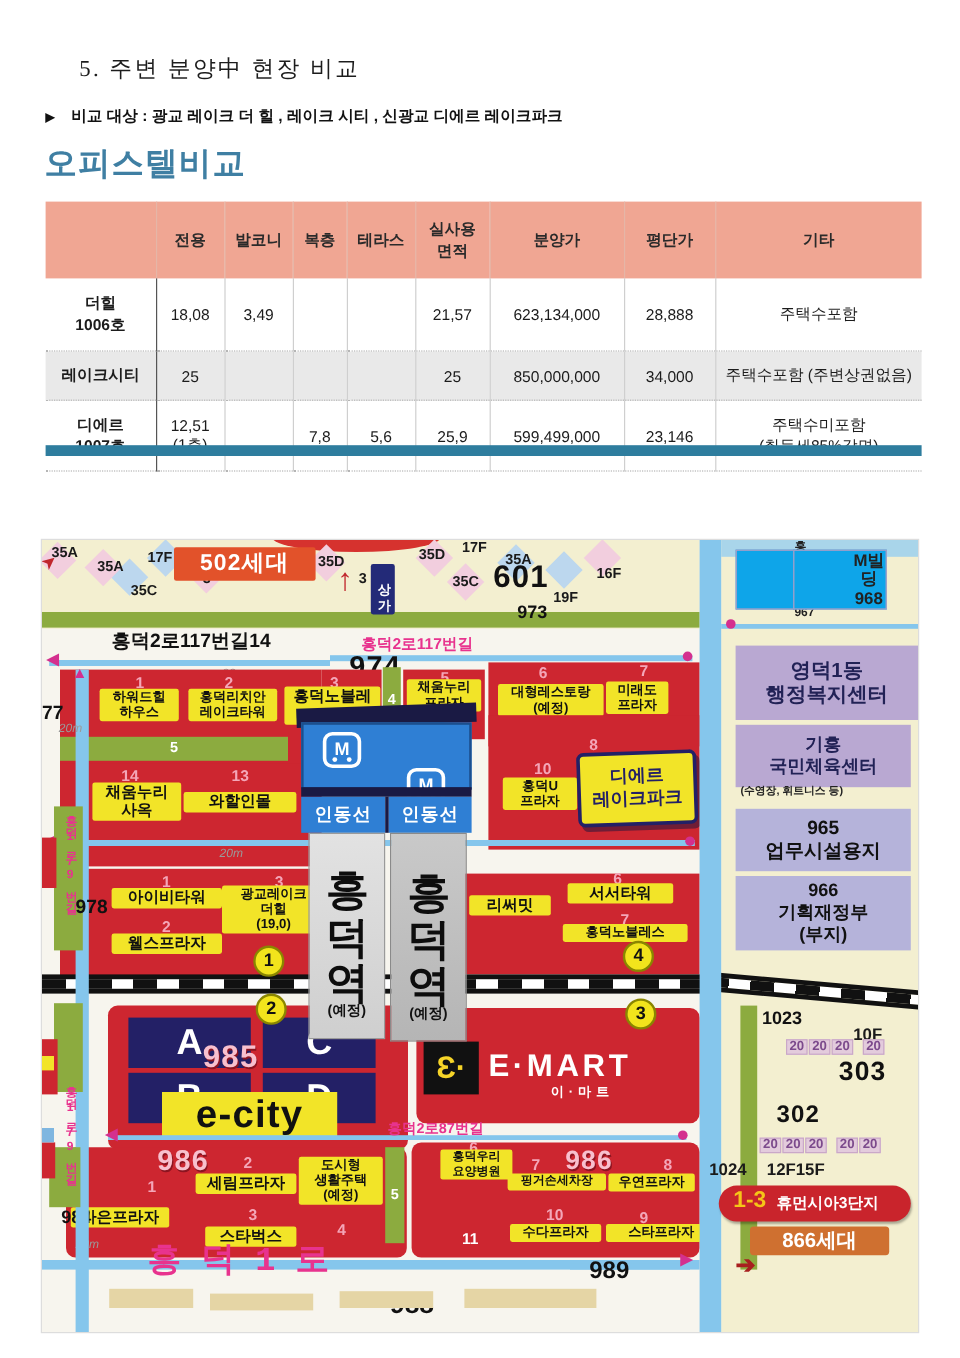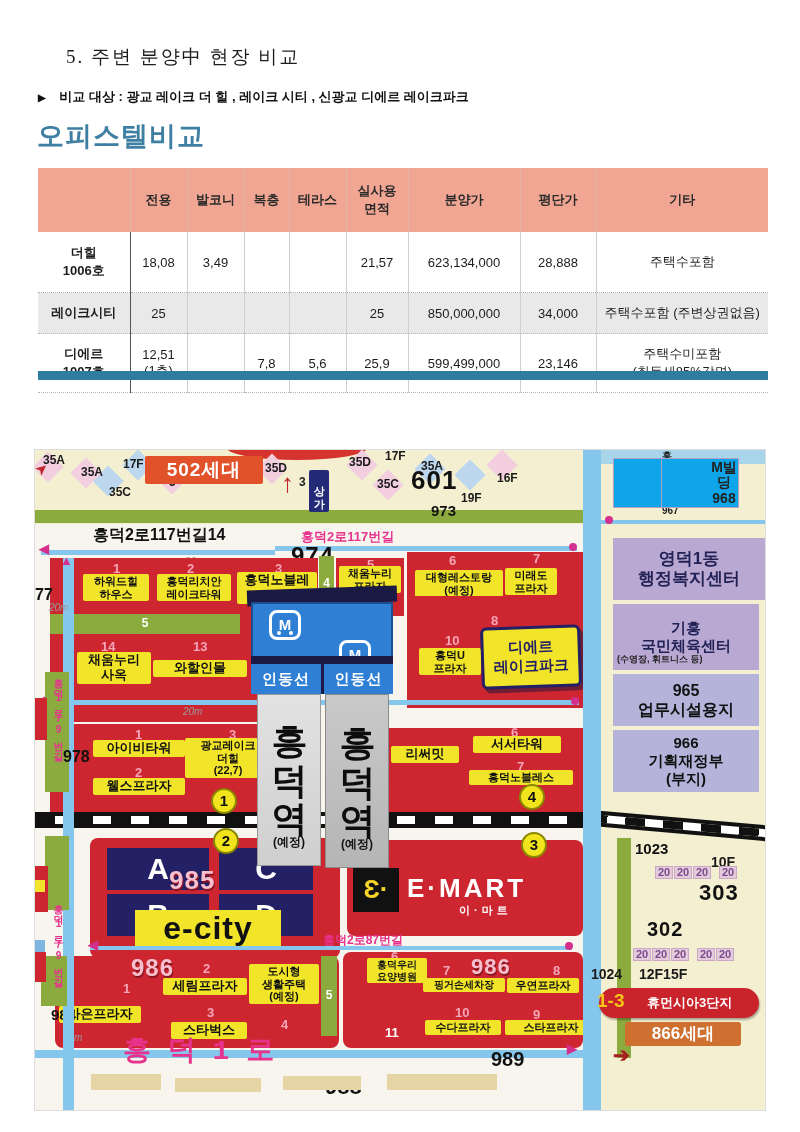--- a/index.html
+++ b/index.html
@@ -244,21 +244,21 @@
       <div class="mi gray10" style="left: 148px; top: 256px;">20m</div>
       <div class="mi redsq" style="left: 15px; top: 274px; width: 222px; height: 90px;"></div>
       <div class="mi redsq" style="left: 344px; top: 278px; width: 204px; height: 84px;"></div>
       <div class="mi pnum" style="left: 100px; top: 278px;">1</div>
       <div class="mi yl13" style="left: 58px; top: 290px; width: 92px;">아이비타워</div>
       <div class="mi pnum" style="left: 100px; top: 316px;">2</div>
       <div class="mi yl13" style="left: 58px; top: 328px; width: 92px;">웰스프라자</div>
       <div class="mi pnum" style="left: 194px; top: 278px;">3</div>
       <div class="mi yl" style="left: 150px; top: 288px; width: 86px;">광교레이크
 더힐
-(22,7)</div>
+(19,0)</div>
       <div class="mi yl13" style="left: 356px; top: 296px; width: 68px;">리써밋</div>
       <div class="mi pnum" style="left: 476px; top: 276px;">6</div>
       <div class="mi yl13" style="left: 438px; top: 286px; width: 88px;">서서타워</div>
       <div class="mi pnum" style="left: 482px; top: 310px;">7</div>
       <div class="mi yl" style="left: 434px; top: 320px; width: 104px; font-size: 11px;">흥덕노블레스</div>
       <div class="mi rail" style="left: 0px; top: 362px; width: 564px; height: 16px;"></div>
       <div class="mi rail" style="left: 552px; top: 368px; width: 192px; height: 16px; transform: rotate(5deg);"></div>
       <div class="mi red" style="left: 55px; top: 388px; width: 250px; height: 120px;"></div>
       <div class="mi nblk" style="left: 72px; top: 398px; width: 102px; height: 42px;">A</div>
       <div class="mi nblk" style="left: 184px; top: 398px; width: 94px; height: 42px;">C</div>
@@ -333,21 +333,21 @@
       <div class="mi bluebar" style="left: 566px; top: 0px; width: 164px; height: 14px;"></div>
       <div class="mi purp" style="left: 578px; top: 8px; width: 44px; height: 50px; font-size: 10px;">흥덕
 파출소
 967</div>
       <div class="mi purp" style="left: 626px; top: 8px; width: 78px; height: 50px; font-size: 14px;">M빌딩
 968</div>
       <div class="mi roadh" style="left: 566px; top: 70px; width: 164px; height: 4px;"></div>
       <div class="mi dotm" style="left: 570px; top: 66px; width: 8px; height: 8px;"></div>
       <div class="mi lav" style="left: 578px; top: 88px; width: 152px; height: 62px; font-size: 17px;">영덕1동
 행정복지센터</div>
-      <div class="mi lav" style="left: 578px; top: 154px; width: 146px; height: 66px; font-size: 15px;">기흥
+      <div class="mi lav" style="left: 578px; top: 154px; width: 146px; height: 52px; font-size: 15px;">기흥
 국민체육센터</div>
       <div class="mi smdark" style="left: 582px; top: 204px;">(수영장, 휘트니스 등)</div>
       <div class="mi peri" style="left: 578px; top: 224px; width: 146px; height: 52px; font-size: 16px;">965
 업무시설용지</div>
       <div class="mi peri" style="left: 578px; top: 280px; width: 146px; height: 62px; font-size: 15px;">966
 기획재정부
 (부지)</div>
       <div class="mi greenv2" style="left: 582px; top: 388px; width: 14px; height: 220px;"></div>
       <div class="mi sblack16" style="left: 600px; top: 390px; font-size: 15px;">1023</div>
       <div class="mi tb" style="left: 676px; top: 404px; font-size: 14px;">10F</div>
@@ -358,21 +358,21 @@
       <div class="mi num24" style="left: 664px; top: 430px; font-size: 22px;">303</div>
       <div class="mi num24" style="left: 612px; top: 468px; font-size: 20px;">302</div>
       <div class="mi chip" style="left: 598px; top: 498px; width: 18px; height: 13px;">20</div>
       <div class="mi chip" style="left: 617px; top: 498px; width: 18px; height: 13px;">20</div>
       <div class="mi chip" style="left: 636px; top: 498px; width: 18px; height: 13px;">20</div>
       <div class="mi chip" style="left: 662px; top: 498px; width: 18px; height: 13px;">20</div>
       <div class="mi chip" style="left: 681px; top: 498px; width: 18px; height: 13px;">20</div>
       <div class="mi tb" style="left: 556px; top: 516px; font-size: 14px;">1024</div>
       <div class="mi tb" style="left: 604px; top: 516px; font-size: 14px;">12F15F</div>
       <div class="mi redpill" style="left: 564px; top: 538px; width: 160px; height: 30px;"></div>
-      <div class="mi p13" style="left: 562px; top: 540px;">1-3</div>
+      <div class="mi p13" style="left: 576px; top: 540px;">1-3</div>
       <div class="mi pwhite" style="left: 612px; top: 546px;">휴먼시아3단지</div>
       <div class="mi o866" style="left: 590px; top: 572px; width: 116px; height: 24px;">866세대</div>
       <div class="mi redarrow" style="left: 578px; top: 594px;">➔</div>
       <div class="mi darkrect" style="left: 212px; top: 138px; width: 150px; height: 16px; transform: rotate(-2deg);"></div>
       <div class="mi bluecube" style="left: 216px; top: 152px; width: 142px; height: 56px;"></div>
       <div class="mi train" style="left: 234px; top: 160px; width: 32px; height: 30px;">M</div>
       <div class="mi train" style="left: 304px; top: 160px; width: 32px; height: 30px;">M</div>
       <div class="mi darkrect" style="left: 216px; top: 206px; width: 142px; height: 8px;"></div>
       <div class="mi indong" style="left: 216px; top: 214px; width: 70px; height: 30px;">인동선</div>
       <div class="mi darkrect" style="left: 286px; top: 214px; width: 3px; height: 30px;"></div>

